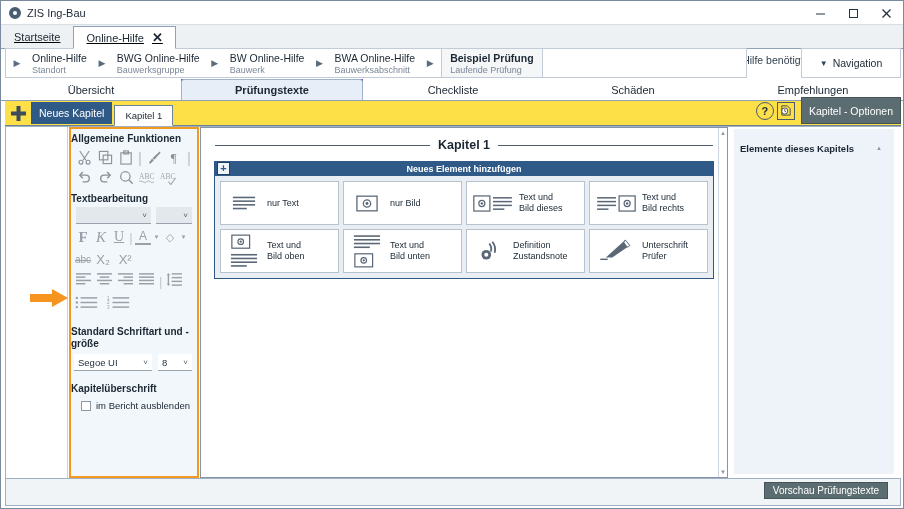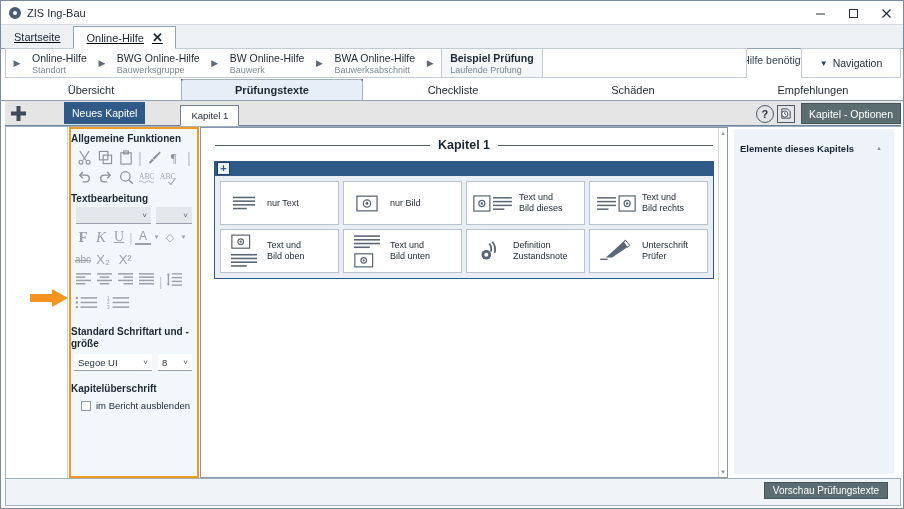--- a/index.html
+++ b/index.html
@@ -169,23 +169,23 @@
     border: 1px solid #9fb2c8;
     border-bottom: none;
     font-weight: bold;
     border-radius: 3px 3px 0 0;
   }
 
   
   .chapterbar {
     position: absolute; top: 100px; left: 4px;
     width: 896px; height: 25px;
-    background: #e5e5e5;
+    background: #fde047;
     border-bottom: 1px solid #6f8196;
-    display: flex; align-items: flex-end; gap: 33px;
+    display: flex; align-items: flex-end;
   }
   .plus-btn {
     width: 26px; height: 24px;
     display: flex; align-items: center; justify-content: center;
     color: #3d4b5a;
   }
   .newchap {
     height: 22px;
     background: #2f5a87;
     color: #ffffff;
@@ -216,21 +216,21 @@
     border-radius: 50%;
     display: flex; align-items: center; justify-content: center;
     font-size: 11px; font-weight: bold; color: #22313f;
   }
   .sq-icon {
     width: 18px; height: 18px;
     border: 1px solid #4b5b6c;
     display: flex; align-items: center; justify-content: center;
   }
   .opt-btn {
-    height: 21px;
+    height: 27px;
     background: #5b6d70;
     color: #ffffff;
     font-size: 10.5px;
     display: flex; align-items: center;
     padding: 0 7px;
     margin-left: 3px;
     border: 1px solid #45545a;
   }
 
   
@@ -779,20 +779,21 @@
 
       <div class="chapter-title-row">
         <div class="ct-line"></div>
         <div class="ct-text">Kapitel 1</div>
         <div class="ct-line"></div>
       </div>
 
       <div class="addbox">
         <div class="addbox-head">
           <div class="hplus">+</div>
+          <div class="htxt">Neues Element hinzufügen</div>
         </div>
 
         <div class="addgrid">
 
           <div class="elbtn">
             <div class="el-ico">
               <svg width="24" height="16" viewBox="0 0 26 16">
                   <g stroke="#5a6776" stroke-width="1.7">
                     <line x1="1" y1="2" x2="25" y2="2"></line>
                     <line x1="1" y1="6" x2="25" y2="6"></line>

